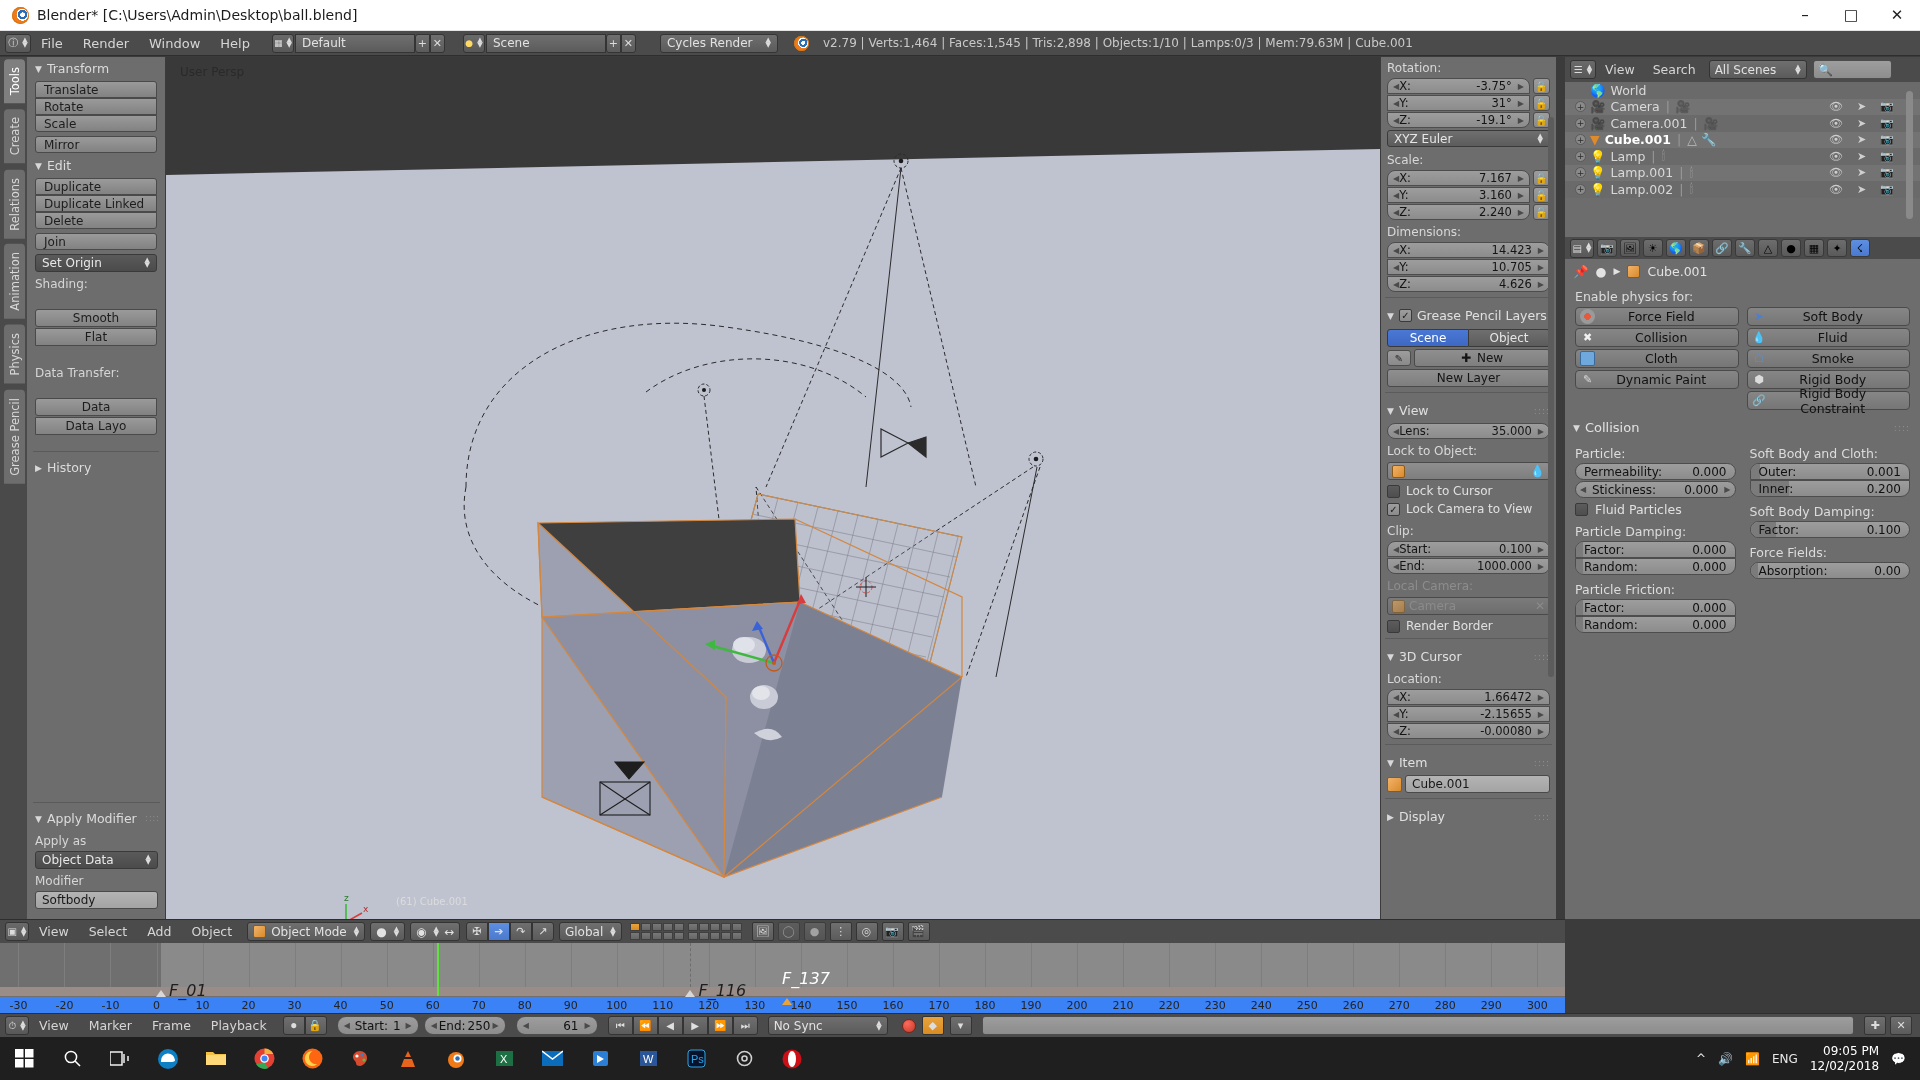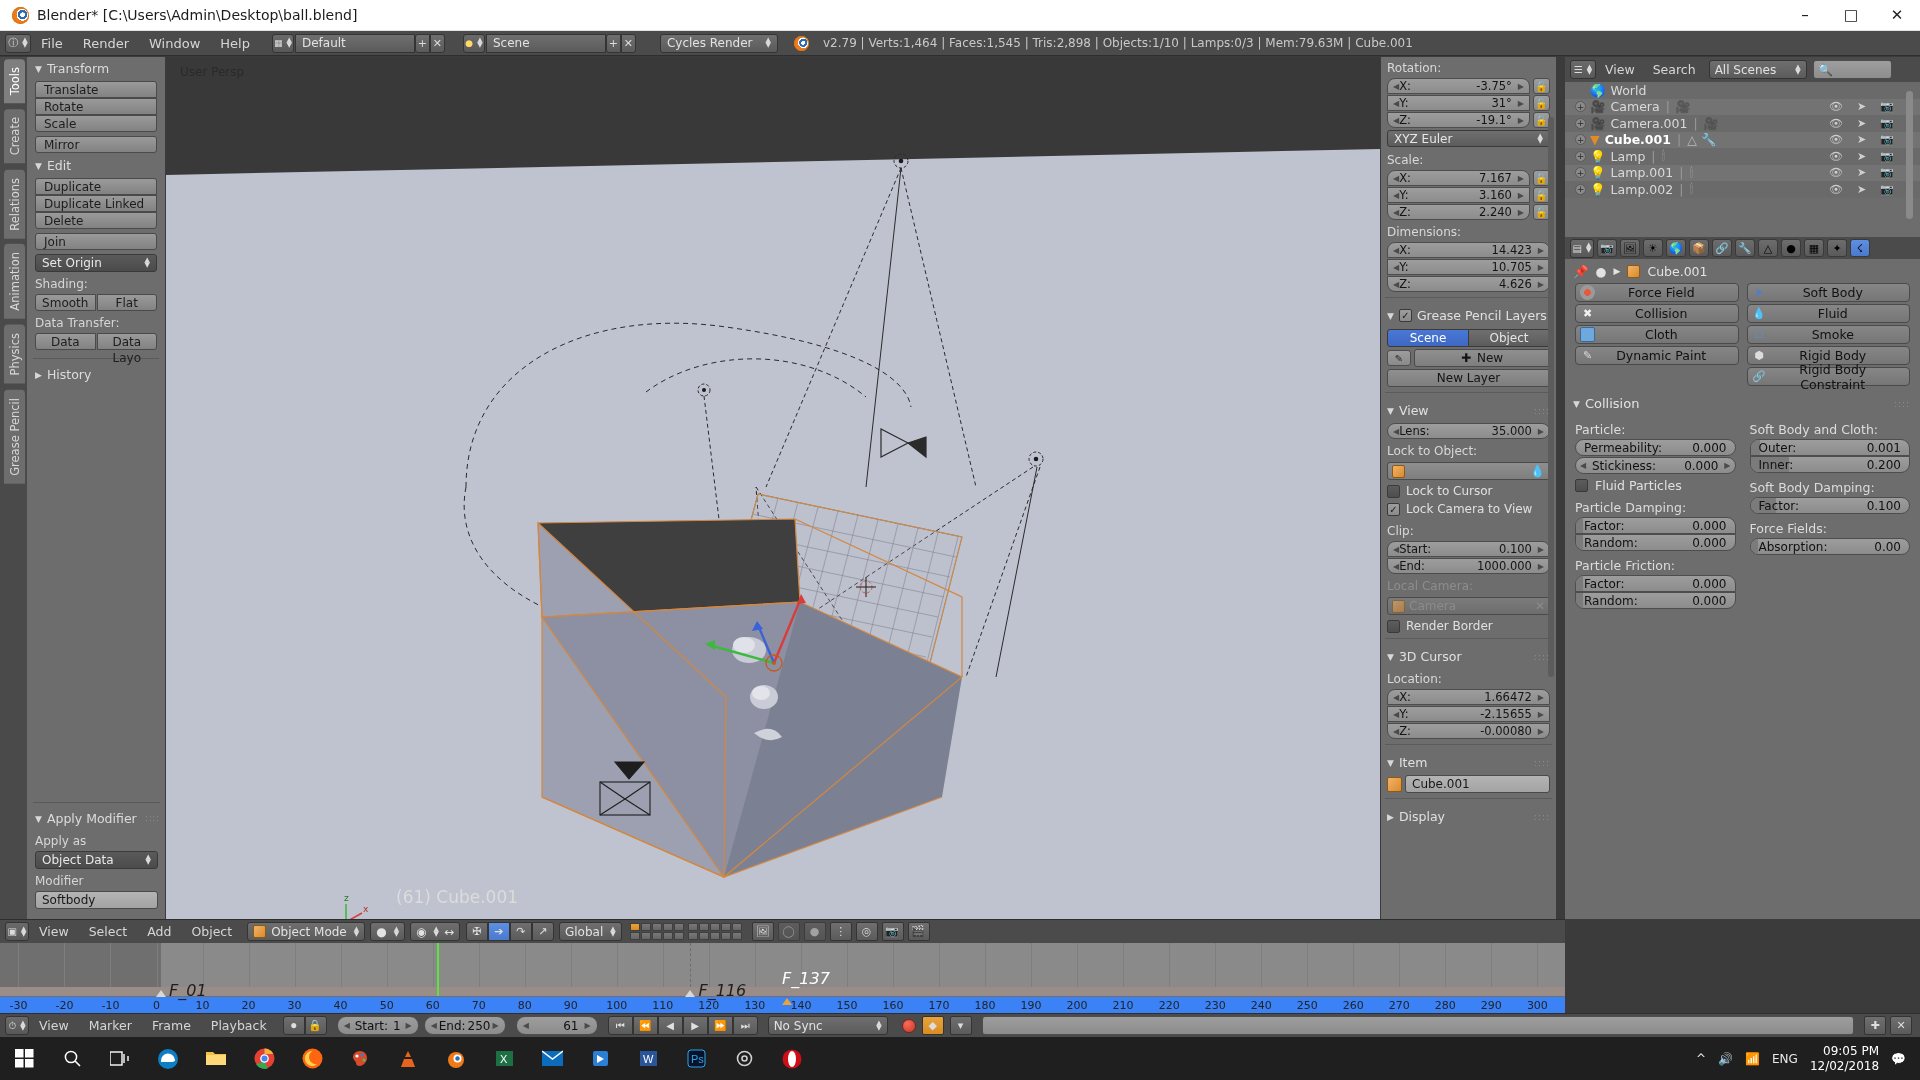--- a/index.html
+++ b/index.html
@@ -60,21 +60,21 @@
   .viewport {
     position:absolute; left:166px; top:57px; width:1214px; height:862px;
     background:#bfc2cf; overflow:hidden;
   }
   .vp-dark {
     position:absolute; left:0; top:0; width:1214px; height:118px;
     background:#393939;
     clip-path: polygon(0 0, 1214px 0, 1214px 92px, 0 118px);
   }
   .vp-label { position:absolute; left:14px; top:8px; color:#2a2a2a; font-size:12px; }
-  .vp-objname { position:absolute; left:230px; bottom:12px; color:#dcdcdc; font-size:17px; }
+  .vp-objname { position:absolute; left:230px; bottom:12px; color:#dcdcdc; font-size:10px; }
 
   
   .toolshelf {
     position:absolute; left:27px; top:57px; width:139px; height:862px;
     background:#6d6d6d; border-right:1px solid #3b3b3b; overflow:hidden;
   }
   .tabstrip {
     position:absolute; left:0px; top:57px; width:27px; height:862px;
     background:#4a4a4a;
   }
@@ -92,21 +92,21 @@
   .tri { font-size:9px; color:#d8d8d8; }
   .tsbtn {
     display:block; margin:1px 8px; height:17px; line-height:16px; padding-left:8px;
     background:linear-gradient(#9a9a9a,#828282); border:1px solid #4a4a4a;
     border-radius:3px; color:#1d1d1d; font-size:12px;
   }
   .tsbtn.group-top { border-radius:3px 3px 0 0; margin-bottom:0;}
   .tsbtn.group-mid { border-radius:0; margin-bottom:0; margin-top:0;}
   .tsbtn.group-bot { border-radius:0 0 3px 3px; margin-top:0;}
   .ts-lbl { color:#d6d6d6; font-size:12px; padding:4px 0 2px 8px; }
-  .ts-row { display:flex; margin:1px 8px; gap:1px; }
+  .ts-row { display:flex; margin:16px 8px; gap:1px;flex-direction:column; }
   .ts-row .tsbtn { margin:0; flex:1; text-align:center; padding-left:0; }
   .ts-row .tsbtn:first-child { border-radius:3px 0 0 3px; }
   .ts-row .tsbtn:last-child  { border-radius:0 3px 3px 0; }
   .ts-dd {
     margin:1px 8px; height:18px; line-height:17px; padding:0 6px;
     background:linear-gradient(#5a5a5a,#4b4b4b); border:1px solid #3a3a3a;
     border-radius:3px; color:#e8e8e8; font-size:12px;
     display:flex; align-items:center; justify-content:space-between;
   }
   .ts-field {
@@ -938,20 +938,21 @@
     </div>
 
     <div class="breadcrumb">
       <span>📌</span>
       <span>●</span>
       <span style="font-size:9px;">▶</span>
       <span class="cubeico"></span>
       <span>Cube.001</span>
     </div>
 
+    <div class="pr-lbl">Enable physics for:</div>
     <div class="pr-grid">
       <div class="pr-col">
         <div class="pbtn">
           <span class="pico" style="background:radial-gradient(circle,#e8583a 30%,#9a9a9a 31%);border-radius:50%;"></span>
           <span class="plabel">Force Field</span>
         </div>
         <div class="pbtn">
           <span class="pico" style="color:#f0f0f0;font-weight:bold;">✖</span>
           <span class="plabel">Collision</span>
         </div>

